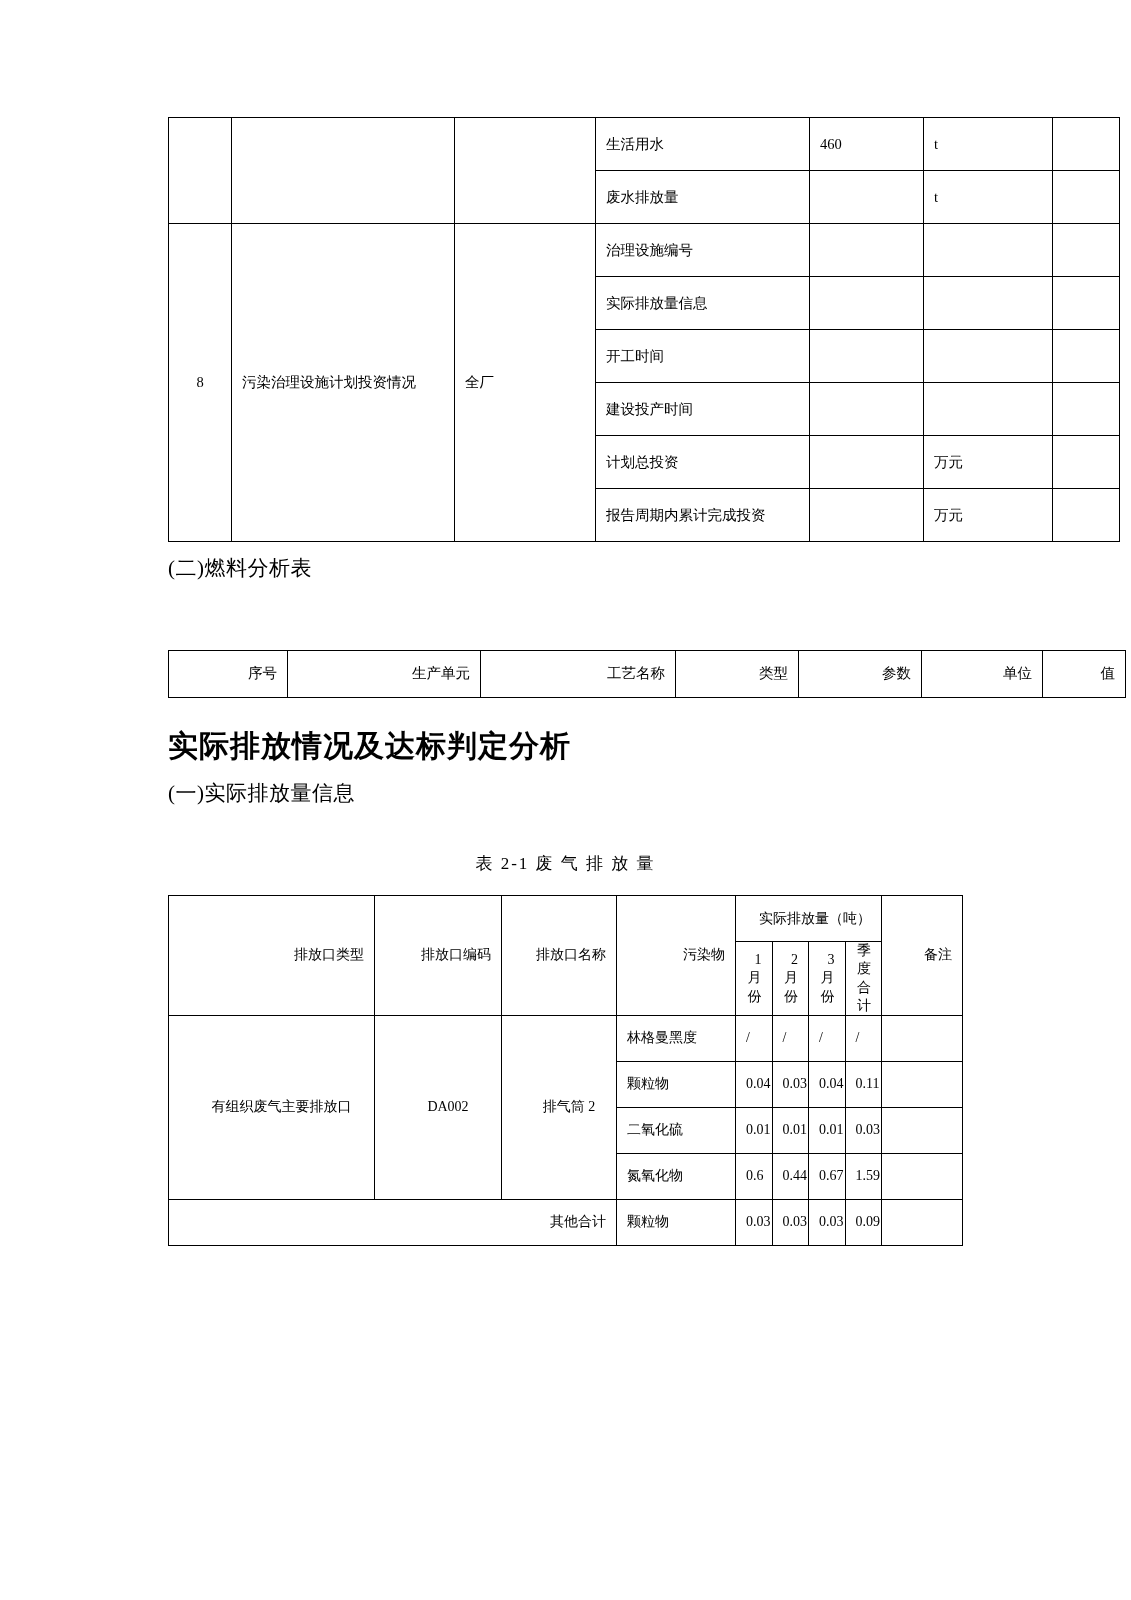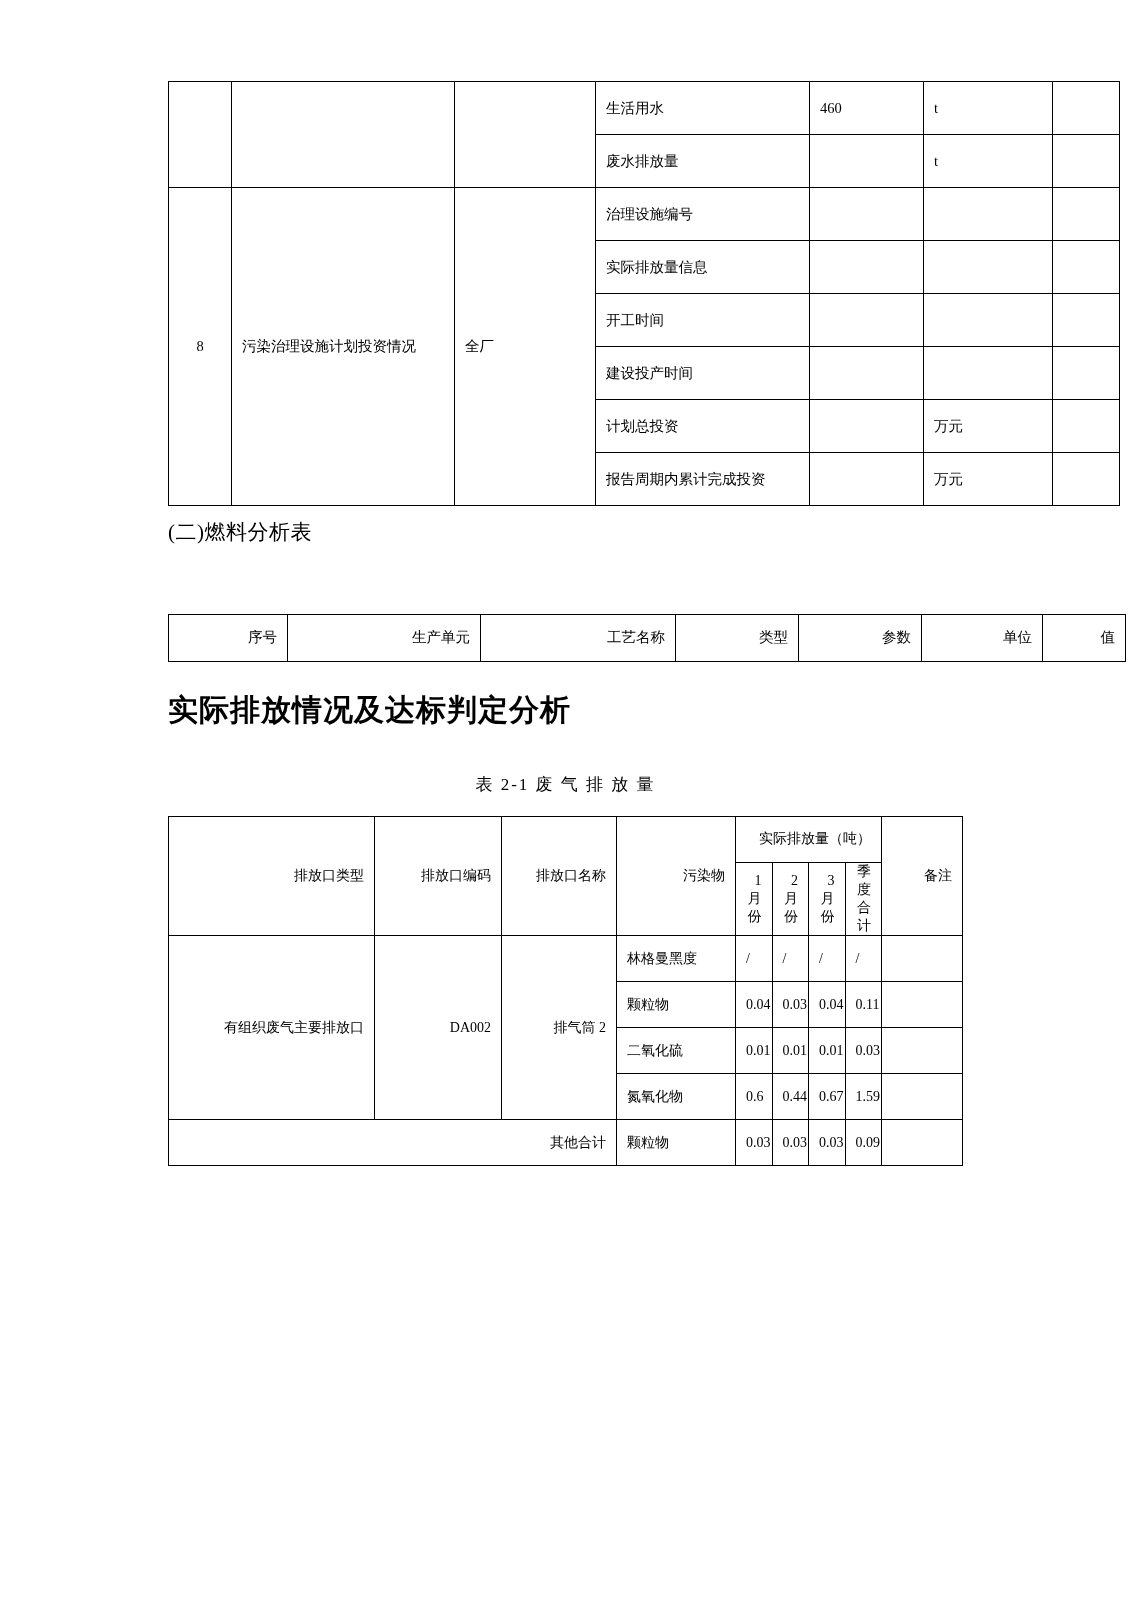--- a/index.html
+++ b/index.html
@@ -33,21 +33,21 @@
     font-weight: normal;
     font-size: 14.5px;
     font-family: "Liberation Serif", serif;
     padding: 0 10px;
     vertical-align: middle;
     line-height: 1.3;
   }
 
   
   .tbl-a {
-    margin-top: 81px;
+    margin-top: 117px;
   }
   .tbl-a td {
     height: 52px;
   }
   .tbl-a .c1 { width: 42px; }
   .tbl-a .c2 { width: 202px; }
   .tbl-a .c3 { width: 120px; }
   .tbl-a .c4 { width: 193px; }
   .tbl-a .c5 { width: 93px; }
   .tbl-a .c6 { width: 108px; }
@@ -104,21 +104,21 @@
   .tbl-c .hdr-tall { height: 58px; }
   .tbl-c .k1 { width: 185px; }
   .tbl-c .k2 { width: 106px; }
   .tbl-c .k3 { width: 94px; }
   .tbl-c .k4 { width: 98px; }
   .tbl-c .k5 { width: 60px; }
   .tbl-c .k6 { width: 60px; }
   .tbl-c .k7 { width: 60px; }
   .tbl-c .k8 { width: 90px; }
   .tbl-c .k9 { width: 60px; }
-  .tbl-c .leftcell { text-align: right; padding-left: 30px; }
+  .tbl-c .leftcell { text-align: center; padding-left: 30px; }
   .tbl-c .datacell { text-align: left; padding-left: 10px; }
 
   .spacer-lg { height: 42px; }
 </style>
 </head>
 <body>
 
 <div class="page">
 
   <table class="tbl-a">
@@ -194,20 +194,21 @@
         <td class="b4">类型</td>
         <td class="b5">参数</td>
         <td class="b6">单位</td>
         <td class="b7">值</td>
       </tr>
     </tbody>
   </table>
 
   <h1 class="heading-1">实际排放情况及达标判定分析</h1>
 
+  <p class="heading-2">(一)实际排放量信息</p>
 
   <div class="spacer-lg"></div>
 
   <p class="tbl-caption">表 2-1  废 气 排 放 量</p>
 
   <table class="tbl-c">
     <tbody>
       <tr>
         <td class="k1 hdr-tall" rowspan="2">排放口类型</td>
         <td class="k2" rowspan="2">排放口编码</td>

